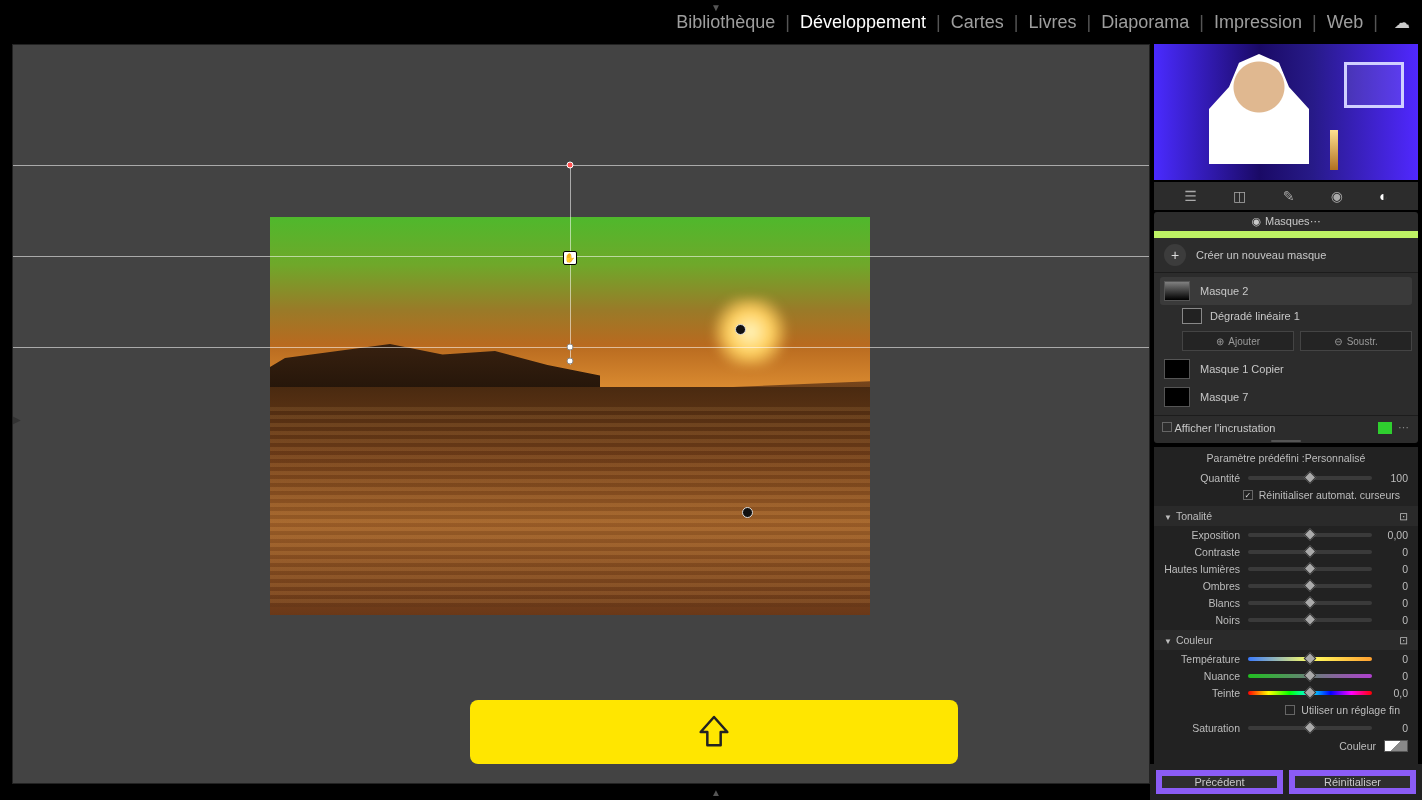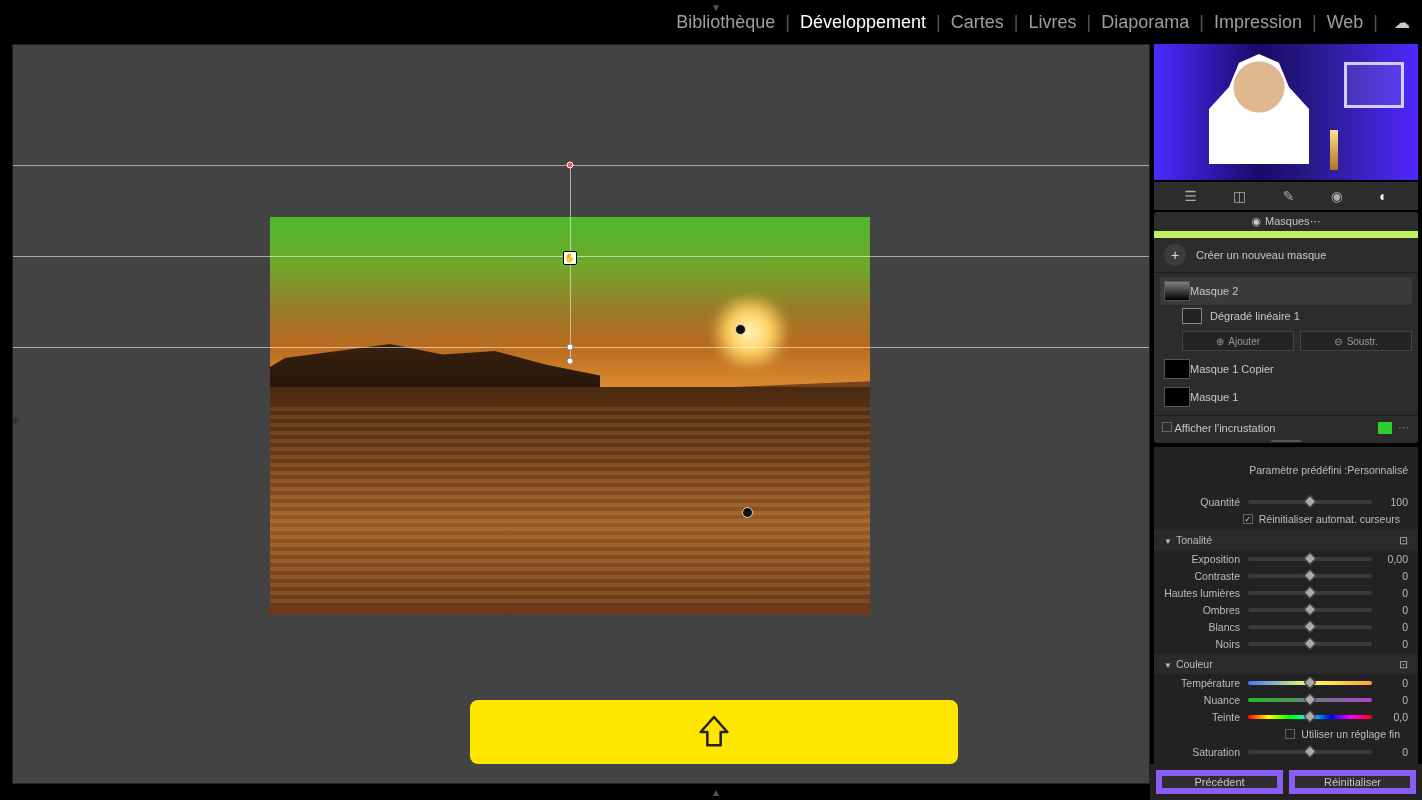--- a/index.html
+++ b/index.html
@@ -42,35 +42,35 @@
   .toolstrip { display: flex; justify-content: space-around; align-items: center; height: 28px; background: #2c2c2c; margin: 0 4px; padding: 0 12px; }
   .toolstrip .ticon { color: #aaa; font-size: 14px; cursor: pointer; }
   .toolstrip .ticon.sel { color: #fff; }
 
   .masks-panel { background: #2c2c2c; margin: 2px 4px; border-radius: 3px; font-size: 11px; color: #c8c8c8; }
   .mp-head { display: flex; align-items: center; justify-content: center; padding: 3px 8px; border-bottom: 7px solid #bef264; }
   .mp-head .eye { font-size: 11px; margin-right: 4px; }
   .mp-create { display: flex; align-items: center; gap: 10px; padding: 6px 10px; border-bottom: 1px solid #1c1c1c; }
   .plus-btn { width: 22px; height: 22px; border-radius: 50%; background: #3c3c3c; display: flex; align-items: center; justify-content: center; color: #ddd; font-size: 14px; cursor: pointer; }
   .mask-list { padding: 4px 6px; }
-  .mask-item { display: flex; align-items: center; padding: 4px 4px; border-radius: 3px; cursor: pointer; }
+  .mask-item { display: flex; align-items: center; gap: 10px; padding: 4px 4px; border-radius: 3px; cursor: pointer; }
   .mask-item.active { background: #3a3a3a; }
   .thumb { width: 26px; height: 20px; background: #000; border: 1px solid #555; position: relative; }
   .thumb.g1::after { content:""; position:absolute; inset:0; background: linear-gradient(180deg,#fff,#000); opacity:.5; }
   .thumb.sub { width: 20px; height: 16px; border: 1px solid #888; background: #222; }
   .sub-row { margin-left: 22px; display: flex; align-items: center; gap: 8px; padding: 3px 0; }
   .add-sub { display: flex; gap: 6px; margin: 4px 0 4px 22px; }
   .ab-btn { flex: 1; background: #242424; border: 1px solid #444; color: #999; font-size: 10px; height: 20px; display: flex; align-items: center; justify-content: center; gap: 4px; cursor: pointer; }
   .mp-foot { display: flex; align-items: center; justify-content: space-between; padding: 5px 8px; border-top: 1px solid #1c1c1c; }
   .swatch { width: 14px; height: 12px; background: #2fcf2f; }
   .dots { letter-spacing: 1px; color: #888; }
   .sm-handle { height: 4px; display: flex; justify-content: center; } .sm-handle::before { content:""; width: 30px; height: 2px; background: #555; border-radius: 1px; margin-top:1px; }
 
   .adjust { background: #222; margin: 2px 4px 0 4px; font-size: 10.5px; color: #bdbdbd; flex: 1; overflow: hidden; }
-  .preset-row { display: flex; justify-content: flex-end; padding: 17px 10px; }
+  .preset-row { display: flex; justify-content: center; padding: 5px 10px; }
   .adj-row { display: flex; align-items: center; padding: 2px 10px; height: 17px; }
   .adj-label { width: 84px; text-align: right; padding-right: 8px; color: #bdbdbd; }
   .adj-slider { flex: 1; height: 4px; background: #3a3a3a; position: relative; border-radius: 2px; }
   .adj-slider.temp { background: linear-gradient(90deg,#3a7aff,#ffff60,#ffa030); }
   .adj-slider.tint { background: linear-gradient(90deg,#20c020,#b040d0); }
   .adj-slider.hue { background: linear-gradient(90deg,#ff0000,#ffff00,#00ff00,#00ffff,#0000ff,#ff00ff,#ff0000); }
   .knob { position: absolute; top: -3px; width: 9px; height: 9px; background: #aaa; border: 1px solid #333; transform: translateX(-50%) rotate(45deg); }
   .adj-val { width: 36px; text-align: right; color: #bdbdbd; }
   .section-head { display: flex; align-items: center; justify-content: space-between; padding: 4px 10px; background: #2a2a2a; margin-top: 2px; gap: 48px; }
   .section-head .tri { margin-right: 4px; font-size: 8px; }
@@ -179,21 +179,21 @@
             <span>⊖</span>
             <span>Soustr.</span>
           </div>
       </div>
       <div class="mask-item">
         <div class="thumb"></div>
         <span>Masque 1 Copier</span>
       </div>
       <div class="mask-item">
         <div class="thumb"></div>
-        <span>Masque 1</span>
+        <span>Masque 7</span>
       </div>
     </div>
     <div class="mp-foot">
       <span><span class="chk"></span> <span>Afficher l'incrustation</span></span>
       <span style="display:flex;gap:6px;align-items:center">
           <span class="swatch"></span>
           <span class="dots">⋯</span>
         </span>
     </div>
     <div class="sm-handle"></div>

